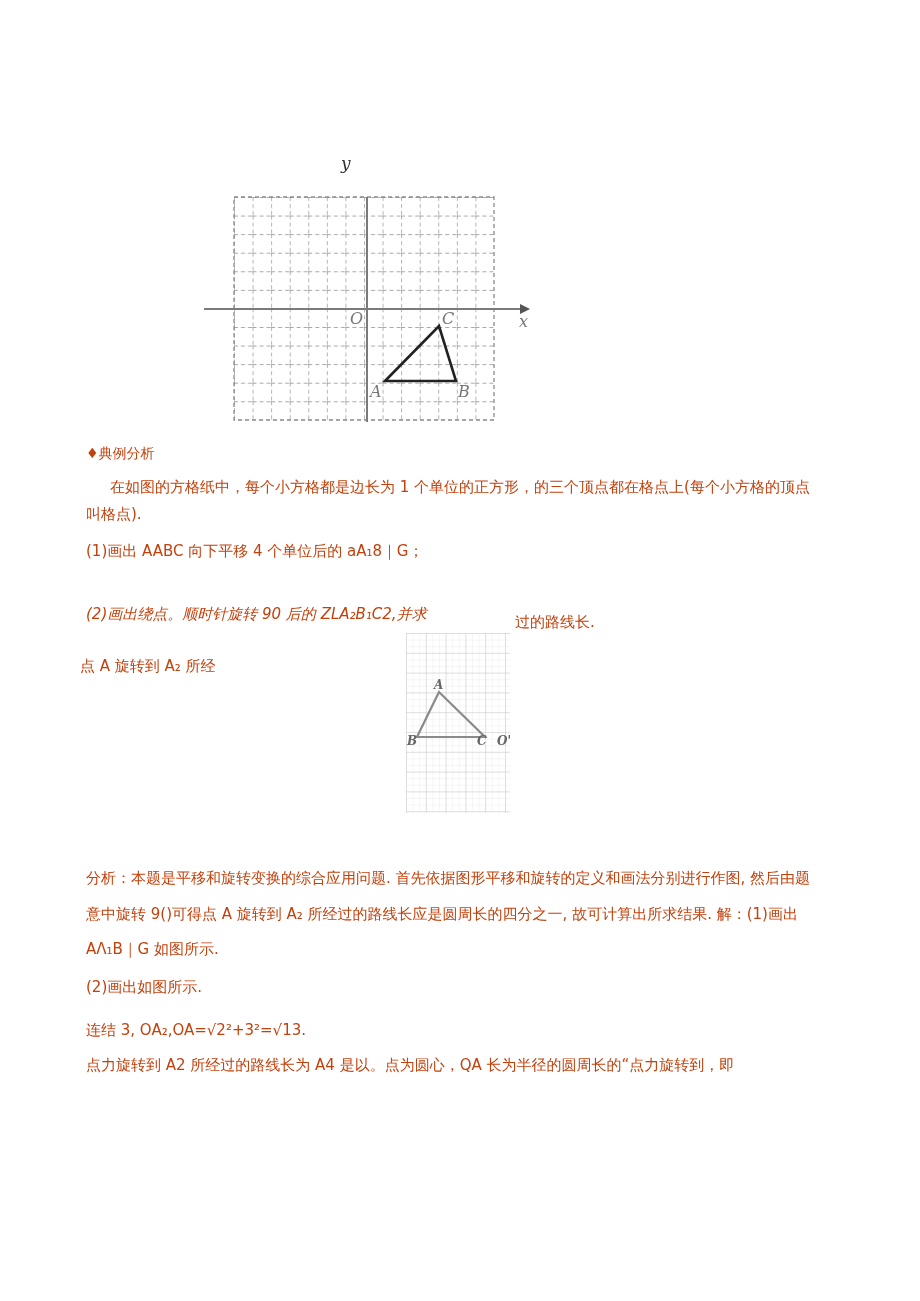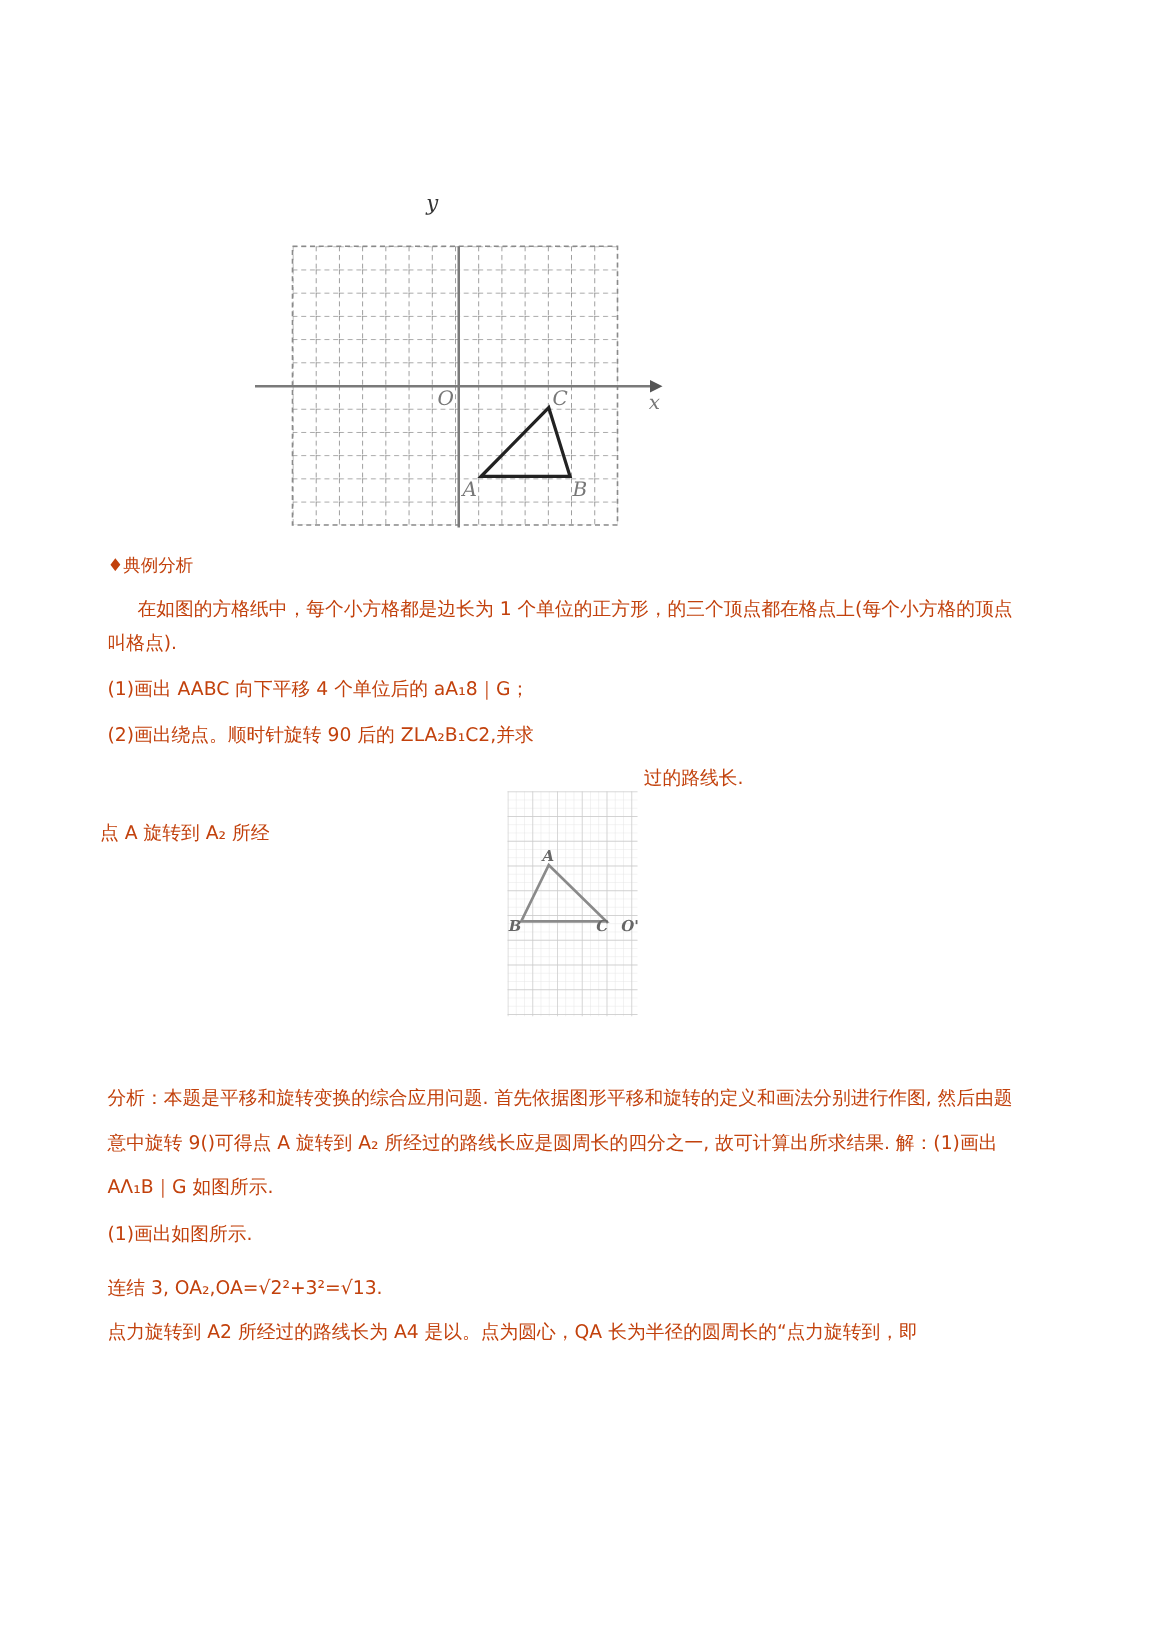--- a/index.html
+++ b/index.html
@@ -37,21 +37,21 @@
   <span class="abs serif ital" style="left:442px; top:309px; font-size:16px; color:#777;">C</span>
   <span class="abs serif ital" style="left:370px; top:382px; font-size:16px; color:#777;">A</span>
   <span class="abs serif ital" style="left:458px; top:382px; font-size:16px; color:#777;">B</span>
 </div>
 
 <div class="abs txt" style="left:86px; top:443px; font-size:14px;">♦典例分析</div>
 
 <div class="abs txt" style="left:110px; top:477px;">在如图的方格纸中，每个小方格都是边长为 1 个单位的正方形，的三个顶点都在格点上(每个小方格的顶点</div>
 <div class="abs txt" style="left:86px; top:504px;">叫格点).</div>
 <div class="abs txt" style="left:86px; top:541px;text-align:center;">(1)画出 AABC 向下平移 4 个单位后的 aA₁8｜G；</div>
-<div class="abs txt" style="left:86px; top:578px;">(2)画出绕点。顺时针旋转 90 后的 ZLA₂B₁C2,并求</div>
+<div class="abs txt" style="left:86px; top:604px;font-style:italic;">(2)画出绕点。顺时针旋转 90 后的 ZLA₂B₁C2,并求</div>
 <div class="abs txt" style="left:80px; top:612px;margin-top:44px;">点 A 旋转到 A₂ 所经</div>
 <div class="abs txt" style="left:515px; top:612px;">过的路线长.</div>
 
 <div>
   <svg width="920" height="840" style="left:0; top:0;">
     <defs>
       <pattern id="g2f" x="406" y="633" width="6.6" height="6.6" patternUnits="userSpaceOnUse">
         <path d="M0 0 H6.6 M0 0 V6.6" stroke="#e6e6e6" stroke-width="0.8" fill="none"></path>
       </pattern>
       <pattern id="g2" x="406" y="633" width="19.8" height="19.8" patternUnits="userSpaceOnUse">
@@ -64,15 +64,15 @@
   </svg>
   <span class="abs serif ital" style="left:434px; top:678px; font-size:12px; font-weight:bold; color:#666;">A</span>
   <span class="abs serif ital" style="left:407px; top:734px; font-size:12px; font-weight:bold; color:#666;">B</span>
   <span class="abs serif ital" style="left:477px; top:734px; font-size:12px; font-weight:bold; color:#666;">C</span>
   <span class="abs serif ital" style="left:497px; top:734px; font-size:12px; font-weight:bold; color:#666;">O'</span>
 </div>
 
 <div class="abs txt" style="left:86px; top:868px;">分析：本题是平移和旋转变换的综合应用问题. 首先依据图形平移和旋转的定义和画法分别进行作图, 然后由题</div>
 <div class="abs txt" style="left:86px; top:904px;">意中旋转 9()可得点 A 旋转到 A₂ 所经过的路线长应是圆周长的四分之一, 故可计算出所求结果. 解：(1)画出</div>
 <div class="abs txt" style="left:86px; top:939px;">AΛ₁B｜G 如图所示.</div>
-<div class="abs txt" style="left:86px; top:977px;">(1)画出如图所示.</div>
+<div class="abs txt" style="left:86px; top:977px;">(2)画出如图所示.</div>
 <div class="abs txt" style="left:86px; top:1020px;">连结 3, OA₂,OA=√2²+3²=√13.</div>
 <div class="abs txt" style="left:86px; top:1055px;">点力旋转到 A2 所经过的路线长为 A4 是以。点为圆心，QA 长为半径的圆周长的“点力旋转到，即</div>
 
 </body></html>

